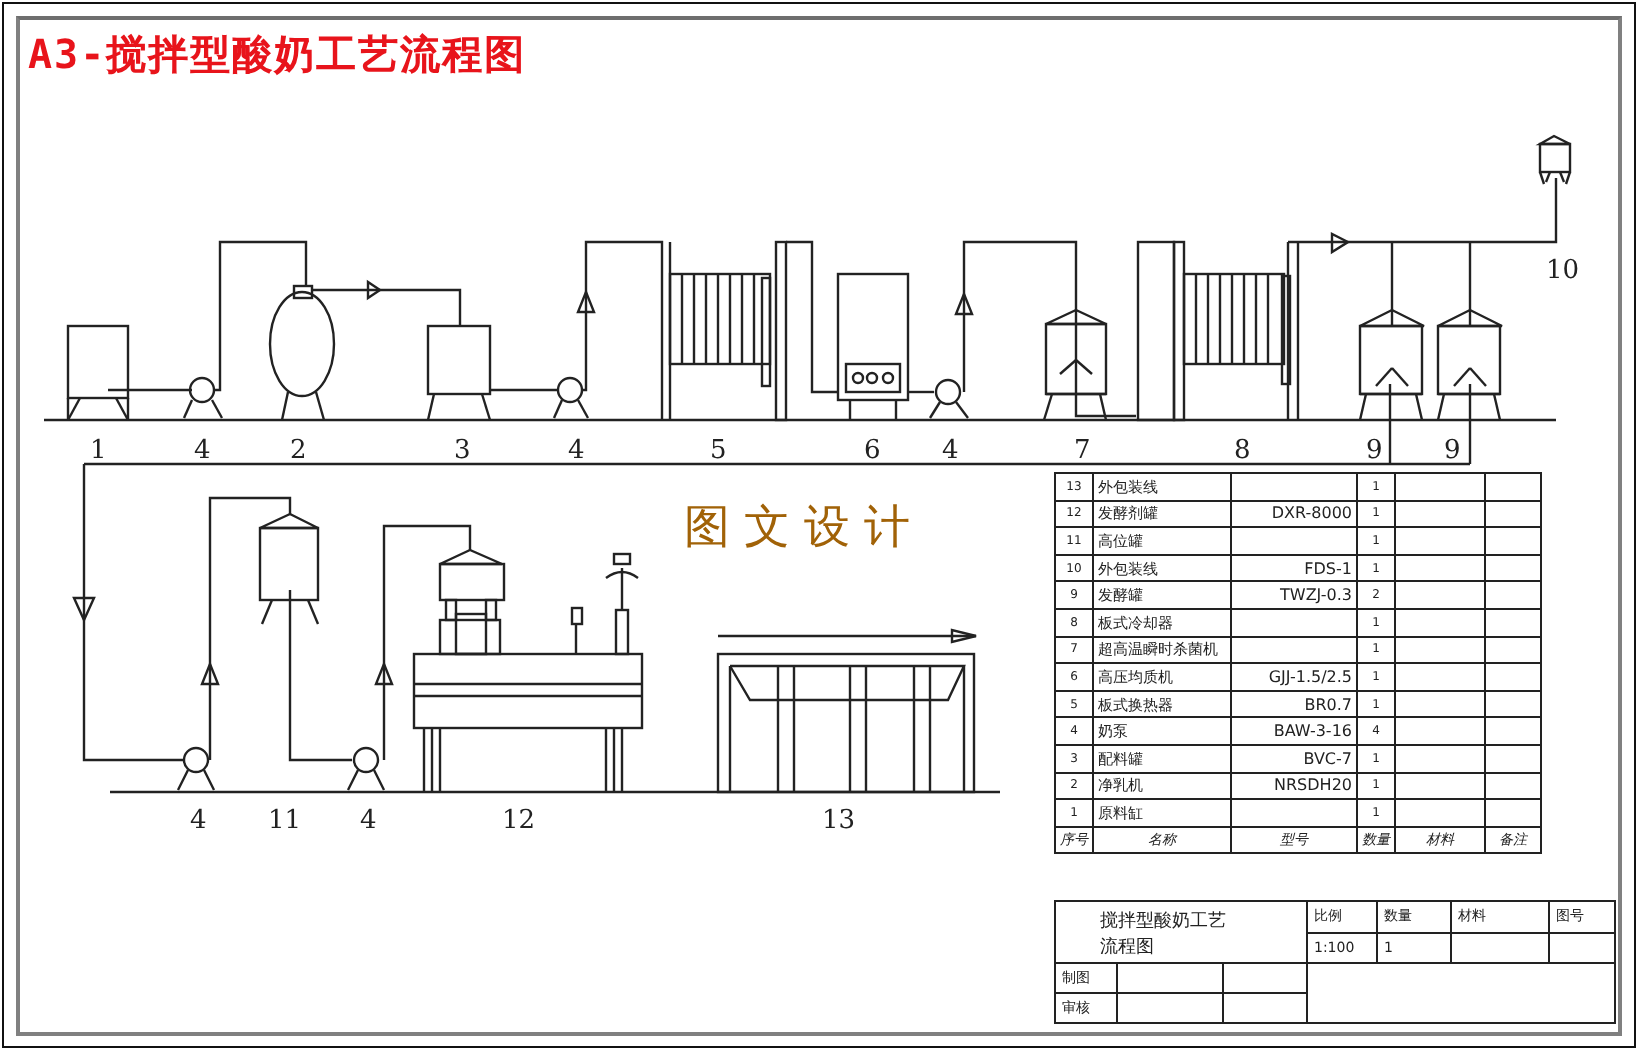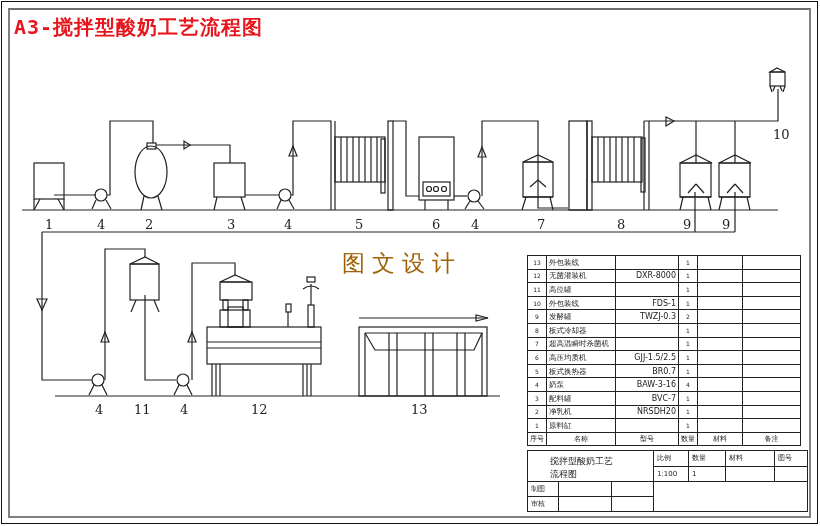--- a/index.html
+++ b/index.html
@@ -4,29 +4,29 @@
 <style>
   html, body { margin: 0; padding: 0; background: #ffffff; }
   body { width: 820px; height: 526px; position: relative; overflow: hidden; font-family: "DejaVu Sans", sans-serif; }
   .outer { position: absolute; left: 1px; top: 1px; width: 815px; height: 521px; border: 1.5px solid #111; }
   .inner { position: absolute; left: 8px; top: 8px; width: 799px; height: 506px; border: 2px solid #808080; border-top-color:#6e6e6e; }
   .title { position: absolute; left: 14px; top: 14px; font-family: "DejaVu Sans Mono", monospace; font-weight: bold; font-size: 20px; color: #e8141b; letter-spacing: 1px; white-space: nowrap; text-align: right; }
   svg.diagram { position: absolute; left: 0; top: 0; }
   .num { font-family: "DejaVu Serif", serif; font-size: 13px; fill: #222; }
   .watermark { position: absolute; left: 342px; top: 248px; font-family: "DejaVu Serif", serif; font-size: 23px; color: #a16207; letter-spacing: 7px; white-space: nowrap; }
   table { border-collapse: collapse; position: absolute; font-size: 7.5px; color: #222; }
-  .parts { left: 527px; top: 255px; width: 274px; }
+  .parts { left: 527px; top: 236px; width: 244px; }
   .parts td { border: 1px solid #222; height: 12.6px; padding: 0 2px; line-height: 11px; white-space: nowrap; overflow: hidden; }
   .parts td.c0 { width: 14px; font-size: 6px; text-align: center; }
   .parts td.c1 { width: 64px; }
   .parts td.c2 { width: 58px; text-align: right; font-size: 8px; }
   .parts td.c3 { width: 14px; text-align: center; font-size: 6px; }
   .parts td.c4 { width: 40px; }
   .parts td.c5 { }
-  .parts tr.hdr td { text-align: center; font-size: 7px; }
+  .parts tr.hdr td { text-align: center; font-size: 7px; font-style: italic; }
   .tb { left: 527px; top: 450px; width: 281px; padding-left: 40px; }
   .tb td { border: 1px solid #222; padding: 0 3px; font-size: 7px; height: 14px; white-space: nowrap; }
   .tb .name { font-size: 9px; line-height: 13px; padding-left: 22px; vertical-align: top; padding-top: 4px; }
   .tb .ctr { text-align: left; }
 </style>
 </head>
 <body>
 
 <div class="outer"></div>
 <div class="inner"></div>
@@ -265,21 +265,21 @@
       <tr>
         <td class="c0">13</td>
         <td class="c1">外包装线</td>
         <td class="c2"></td>
         <td class="c3">1</td>
         <td class="c4"></td>
         <td class="c5"></td>
       </tr>
       <tr>
         <td class="c0">12</td>
-        <td class="c1">无菌灌装机</td>
+        <td class="c1">发酵剂罐</td>
         <td class="c2">DXR-8000</td>
         <td class="c3">1</td>
         <td class="c4"></td>
         <td class="c5"></td>
       </tr>
       <tr>
         <td class="c0">11</td>
         <td class="c1">高位罐</td>
         <td class="c2"></td>
         <td class="c3">1</td>

